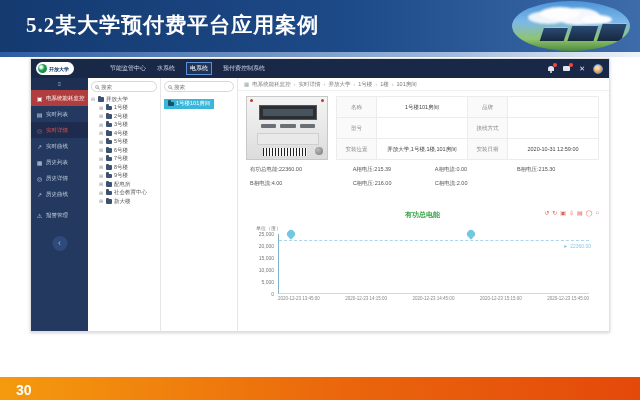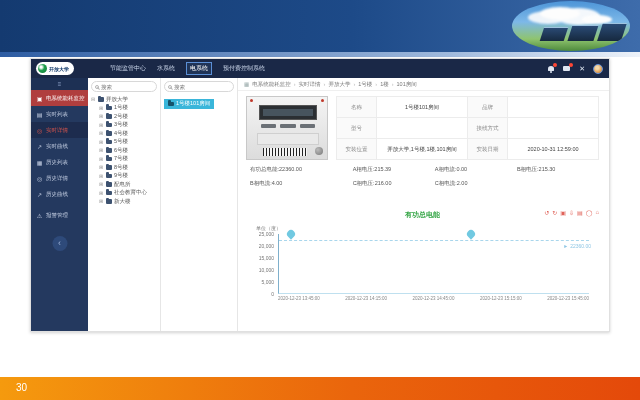--- a/index.html
+++ b/index.html
@@ -21,21 +21,21 @@
   .cloud.c1 { left:28px; top:6px; width:40px; height:13px; box-shadow:18px 3px 0 2px #f4f8fc, -12px 4px 0 0 #eef4fa; }
   .cloud.c2 { left:70px; top:14px; width:30px; height:9px; }
   .panel { position:absolute; background:linear-gradient(180deg,#2a4a74,#16293f); transform:skewX(-18deg); border-top:1px solid #9fc3e0; }
   .panel.p1 { left:30px; top:26px; width:24px; height:14px; }
   .panel.p2 { left:58px; top:24px; width:26px; height:16px; }
   .panel.p3 { left:88px; top:22px; width:24px; height:18px; }
 
   
   .slide-footer { position:absolute; left:0; bottom:0; width:640px; height:23px;
     background:linear-gradient(90deg,#f59a0e,#ea650c 55%,#e4490a); }
-  .page-num { position:absolute; left:16px; top:5px; color:#fff; font-size:10px; font-weight:normal; }
+  .page-num { position:absolute; left:16px; top:5px; color:#fff; font-size:14px; font-weight:bold; }
   .footer-text { position:absolute; right:12px; top:4px; color:#fff; font-size:11px; font-weight:bold; letter-spacing:1px; }
 
   
   .shot { position:absolute; left:30px; top:58px; width:580px; height:274px; background:#fff;
     border:1px solid #e0e0e0; box-shadow:0 1px 3px rgba(0,0,0,.18); }
 
   .appbar { position:absolute; left:0; top:0; right:0; height:19px; background:#1a2847;
     display:flex; align-items:center; }
   .logo-pill { margin-left:5px; height:13px; background:#fff; border-radius:7px;
     display:flex; align-items:center; padding:0 5px 0 2px; gap:2px; }
@@ -151,20 +151,21 @@
     display:flex; align-items:center; gap:2px; }
   .xlabels { position:absolute; left:34px; right:12px; top:88px; display:flex;
     justify-content:space-between; font-size:4.5px; color:#888; white-space:nowrap; }
 </style>
 </head>
 <body>
 
 <div class="slide">
 
   <div class="slide-header">
+    <div class="slide-title">5.2某大学预付费平台应用案例</div>
     <div class="header-photo">
       <span class="cloud c1"></span>
       <span class="cloud c2"></span>
       <span class="panel p1"></span>
       <span class="panel p2"></span>
       <span class="panel p3"></span>
     </div>
   </div>
   <div class="header-strip"></div>
 

